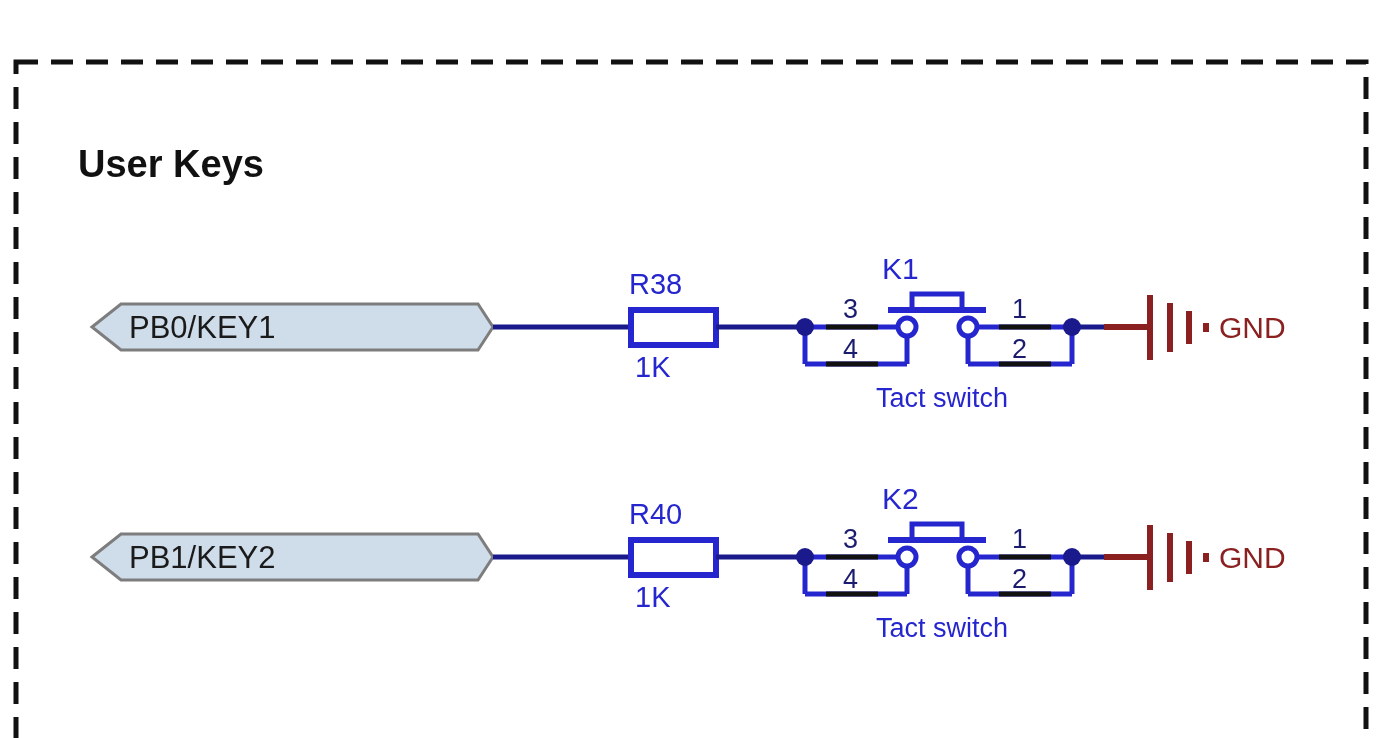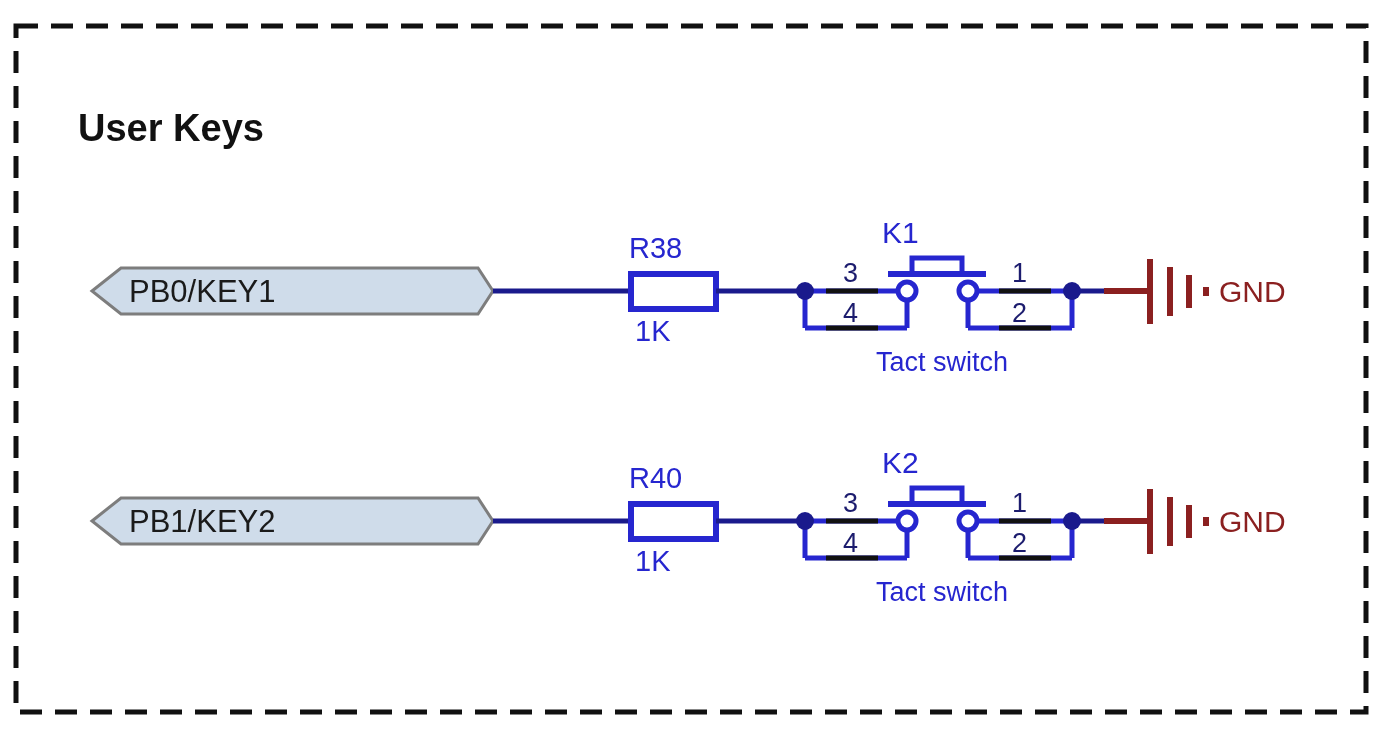--- a/index.html
+++ b/index.html
@@ -1,21 +1,21 @@
 <!DOCTYPE html>
 <html><head>
 <meta charset="utf-8">
 <style>
   html,body{margin:0;padding:0;background:#ffffff;}
   body{
     width:1386px;height:738px;overflow:hidden;
     font-family:"Liberation Sans", sans-serif;
     -webkit-font-smoothing:antialiased;
   }
-  #sheet{position:relative;width:1386px;height:524px;background:#fff;}
+  #sheet{position:relative;width:1386px;height:524px;background:#fff;margin-top:36px;}
   #svgroot{position:absolute;top:0;left:0;}
   .t-title{font-family:"Liberation Sans",sans-serif;font-weight:bold;font-size:38px;fill:#111111;}
   .t-port{font-family:"Liberation Sans",sans-serif;font-size:31px;fill:#1a1a1a;}
   .t-ref{font-family:"Liberation Sans",sans-serif;font-size:29px;fill:#2626cf;}
   .t-val{font-family:"Liberation Sans",sans-serif;font-size:29px;fill:#2626cf;}
   .t-pin{font-family:"Liberation Sans",sans-serif;font-size:27px;fill:#1c1c6e;}
   .t-desig{font-family:"Liberation Sans",sans-serif;font-size:30px;fill:#2626cf;}
   .t-note{font-family:"Liberation Sans",sans-serif;font-size:27px;fill:#2626cf;}
   .t-gnd{font-family:"Liberation Sans",sans-serif;font-size:30px;fill:#8b2020;}
 </style>

